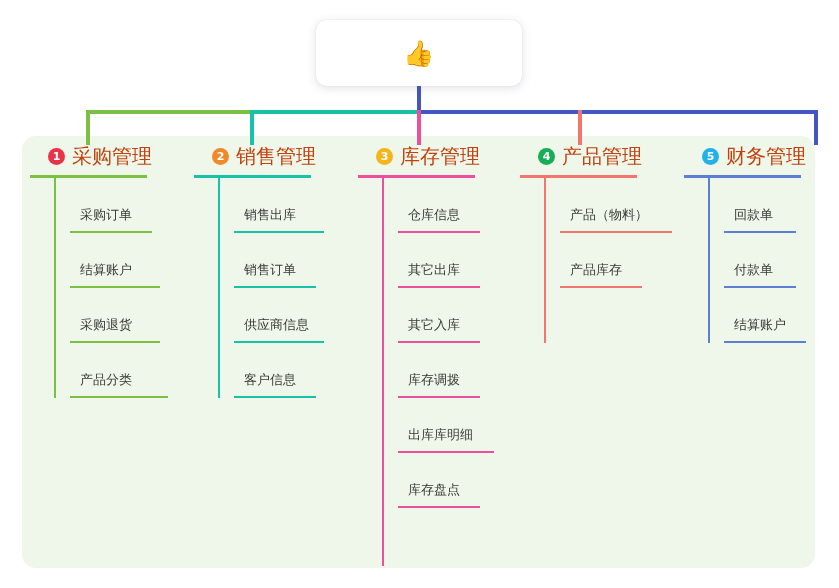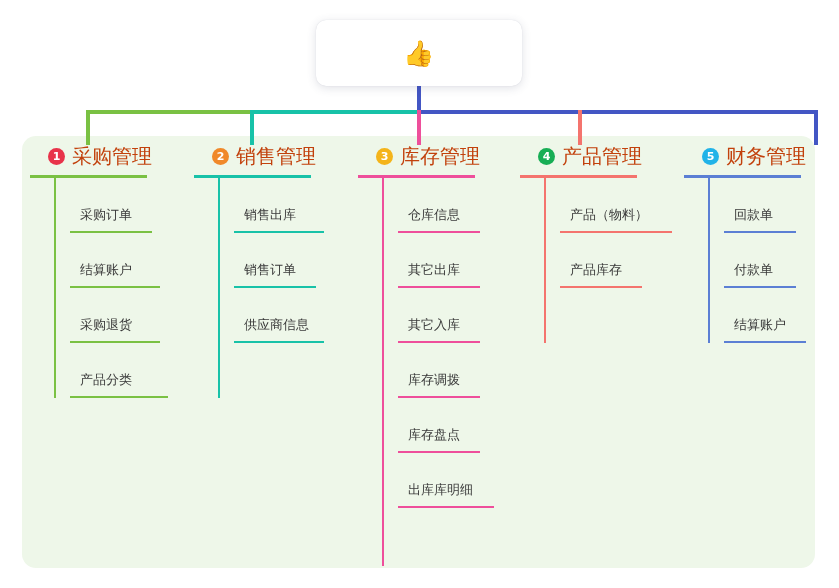--- a/index.html
+++ b/index.html
@@ -221,20 +221,24 @@
         <div class="leaf-rule" style="background: rgb(24, 194, 168); width: 90px;"></div>
       </div>
       <div class="leaf">
         <span class="leaf-label">销售订单</span>
         <div class="leaf-rule" style="background: rgb(24, 194, 168); width: 82px;"></div>
       </div>
       <div class="leaf">
         <span class="leaf-label">供应商信息</span>
         <div class="leaf-rule" style="background: rgb(24, 194, 168); width: 90px;"></div>
       </div>
+      <div class="leaf">
+        <span class="leaf-label">客户信息</span>
+        <div class="leaf-rule" style="background: rgb(24, 194, 168); width: 82px;"></div>
+      </div>
     </div>
   </div>
 <div class="column" id="col-3">
     <div class="col-header">
       <span class="badge" style="background: rgb(244, 180, 26);">3</span>
       <span class="col-title">库存管理</span>
     </div>
     <div class="col-rule" style="background: rgb(238, 79, 155); width: 117px;"></div>
     <div class="leaves">
       <div class="spine" style="background: rgb(238, 79, 155); height: 388px;"></div>
@@ -248,27 +252,27 @@
       </div>
       <div class="leaf">
         <span class="leaf-label">其它入库</span>
         <div class="leaf-rule" style="background: rgb(238, 79, 155); width: 82px;"></div>
       </div>
       <div class="leaf">
         <span class="leaf-label">库存调拨</span>
         <div class="leaf-rule" style="background: rgb(238, 79, 155); width: 82px;"></div>
       </div>
       <div class="leaf">
-        <span class="leaf-label">库存盘点</span>
-        <div class="leaf-rule" style="background: rgb(238, 79, 155); width: 82px;"></div>
-      </div>
-      <div class="leaf">
         <span class="leaf-label">出库库明细</span>
         <div class="leaf-rule" style="background: rgb(238, 79, 155); width: 96px;"></div>
       </div>
+      <div class="leaf">
+        <span class="leaf-label">库存盘点</span>
+        <div class="leaf-rule" style="background: rgb(238, 79, 155); width: 82px;"></div>
+      </div>
     </div>
   </div>
 <div class="column" id="col-4">
     <div class="col-header">
       <span class="badge" style="background: rgb(23, 174, 85);">4</span>
       <span class="col-title">产品管理</span>
     </div>
     <div class="col-rule" style="background: rgb(244, 116, 110); width: 117px;"></div>
     <div class="leaves">
       <div class="spine" style="background: rgb(244, 116, 110); height: 165px;"></div>

